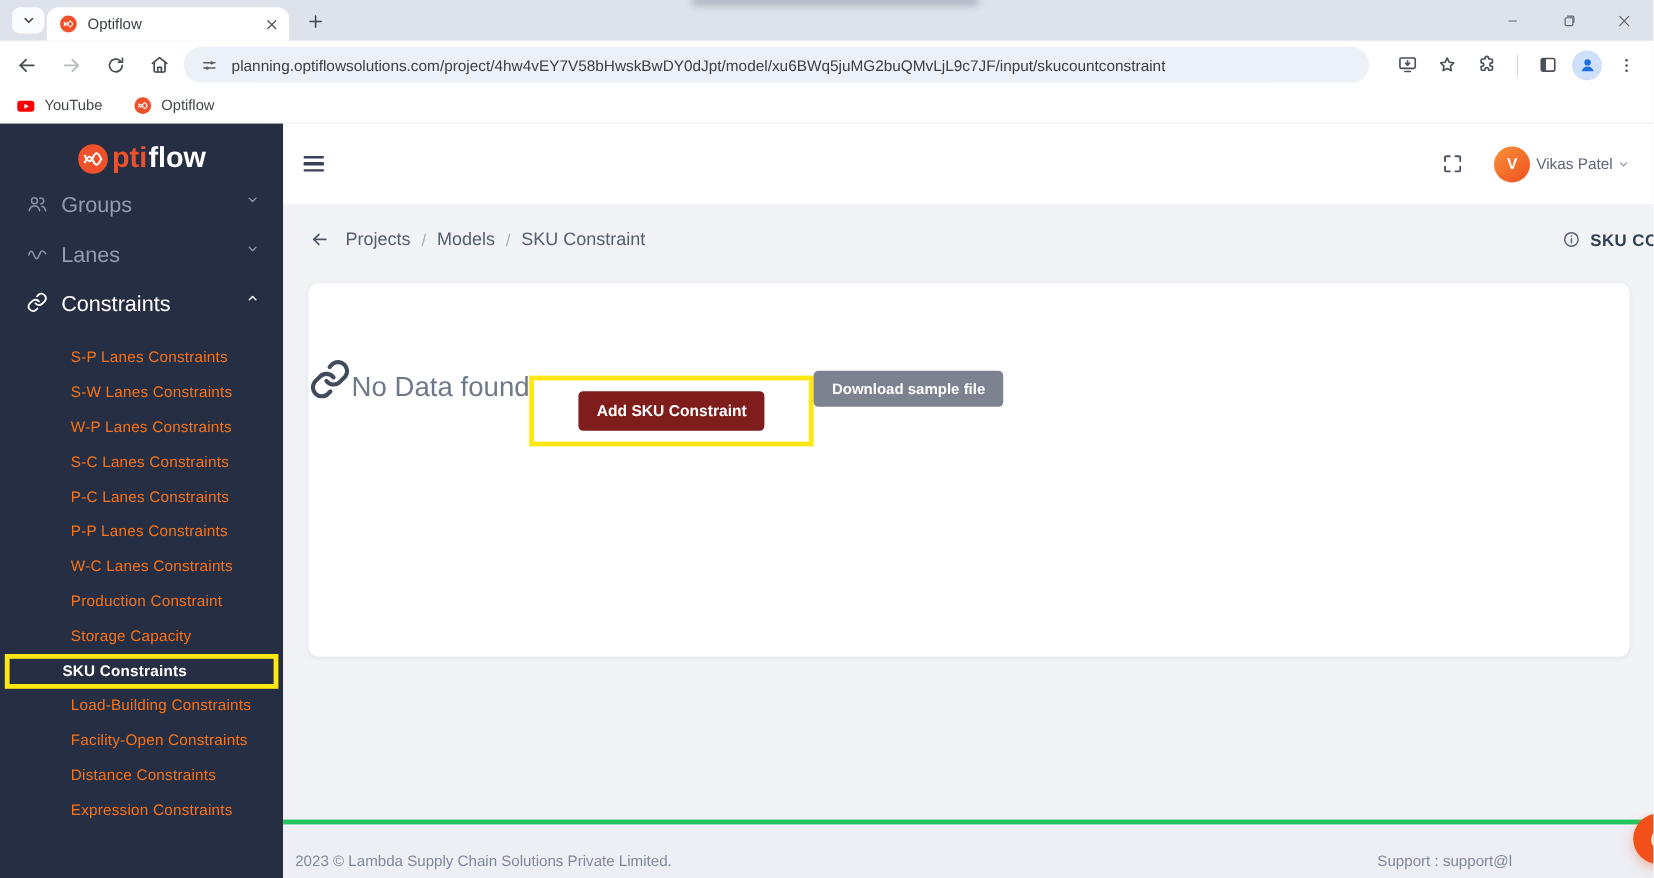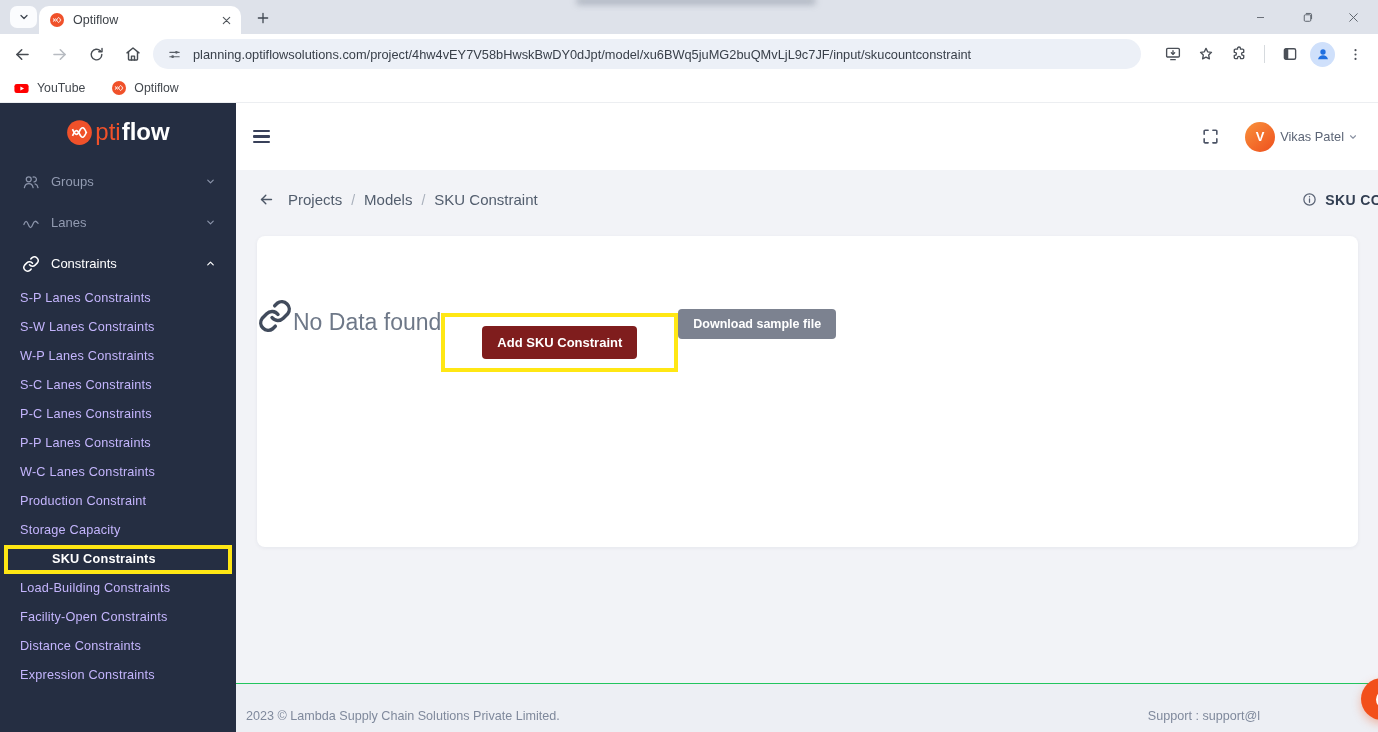--- a/index.html
+++ b/index.html
@@ -29,29 +29,29 @@
   .divider{width:1px;height:18px;background:#d6dade;margin:0 5px;}
   .profile-chip{width:25px;height:25px;border-radius:50%;background:#cfe0fb;display:flex;align-items:center;justify-content:center;color:#1f6fe0;}
 
   .bookmarksbar{position:absolute;left:0;top:74px;width:100%;height:29px;background:#fff;display:flex;align-items:center;gap:26px;padding-left:13px;border-bottom:1px solid #eceef1;}
   .bookmark{display:flex;align-items:center;gap:7px;font-size:12.3px;color:#43484e;cursor:pointer;}
 
   
   .sidebar{position:absolute;left:0;top:103px;width:236px;height:629px;background:#252e42;overflow:hidden;}
   .logo{height:58px;display:flex;align-items:center;justify-content:center;gap:1px;}
   .logo .mark{width:27px;height:27px;margin-right:1px;}
-  .logo-orange{color:#f0512a;font-weight:400;font-size:24px;}
+  .logo-orange{color:#f0512a;font-weight:700;font-size:24px;}
   .logo-white{color:#fff;font-weight:800;font-size:24px;}
-  .navrow{height:41px;display:flex;align-items:center;padding:0 20px 0 22px;color:#929bb1;font-size:13px;cursor:pointer;}
+  .navrow{height:41px;display:flex;align-items:flex-start;padding:0 20px 0 22px;color:#929bb1;font-size:18px;cursor:pointer;}
   .navrow .navicon{width:19px;margin-right:10px;display:flex;color:#8era;color:#8b94aa;}
   .navrow .chev{margin-left:auto;color:#8b94aa;display:flex;}
   .navrow.active{color:#fff;}
   .navrow.active .navicon,.navrow.active .chev{color:#fff;}
   .subs{display:block;}
-  .subitem{height:29px;line-height:29px;padding-left:20px;font-size:12.7px;color:#c4b5fd;letter-spacing:.2px;cursor:pointer;white-space:nowrap;}
+  .subitem{height:29px;line-height:29px;padding-left:59px;font-size:12.7px;color:#f97316;letter-spacing:.2px;cursor:pointer;white-space:nowrap;}
   .subitem.active{font-weight:700;color:#fff;border:4px solid #ffe714;margin:0 4px;padding-left:44px;line-height:21px;}
 
   
   .appbar{position:absolute;left:236px;top:103px;width:1142px;height:67px;background:#fff;display:flex;align-items:center;padding:0 20px 0 17px;}
   .hamburger{width:17px;display:flex;flex-direction:column;gap:3px;cursor:pointer;}
   .hamburger span{display:block;height:2.4px;background:#39415a;border-radius:1px;}
   .appbar-right{margin-left:auto;display:flex;align-items:center;}
   .fsbtn{color:#4b5365;margin-right:25px;cursor:pointer;display:flex;}
   .avatar{width:30px;height:30px;border-radius:50%;background:linear-gradient(140deg,#f9923c,#ee4f1d);color:#fff;font-weight:700;font-size:13px;display:flex;align-items:center;justify-content:center;cursor:pointer;}
   .username{margin-left:5px;font-size:12.8px;color:#5c6576;cursor:pointer;}
@@ -69,21 +69,21 @@
   .pagetitle{font-size:14px;font-weight:800;color:#323e52;letter-spacing:.4px;}
 
   .card{position:absolute;left:21px;top:66px;width:1101px;height:311px;background:#fff;border-radius:8px;box-shadow:0 1px 4px rgba(25,35,60,.06);display:flex;flex-direction:row;align-items:flex-start;padding-top:62px;}
   .chainicon{color:#414b5c;}
   .nodata{margin-top:11px;font-size:23px;color:#6e7888;}
   .annotation-box{margin-top:15px;border:4px solid #ffe714;padding:9px 37px;background:#fff;}
   .btn{border:none;border-radius:4px;color:#fff;font-family:"Liberation Sans",sans-serif;font-weight:700;cursor:pointer;}
   .btn-add{height:33px;padding:0 15px;background:#7f1d1d;font-size:13px;}
   .btn-download{margin-top:11px;height:30px;padding:0 15px;background:#7c8290;font-size:12.5px;}
 
-  .footer{position:absolute;left:0;bottom:0;width:1142px;height:49px;background:#edeff4;border-top:1px solid #22c55e;display:flex;align-items:center;padding:16px 20px 0 10px;}
+  .footer{position:absolute;left:0;bottom:0;width:1142px;height:49px;background:#edeff4;border-top:4px solid #22c55e;display:flex;align-items:center;padding:16px 20px 0 10px;}
   .copyright{font-size:12.6px;color:#7f899c;}
   .support{margin-left:auto;margin-right:98px;font-size:12.6px;color:#7f899c;white-space:nowrap;}
   .help-btn{position:absolute;right:18px;bottom:12px;height:42px;border-radius:21px;background:#f2501b;color:#fff;display:flex;align-items:center;gap:9px;padding:0 21px 0 15px;font-weight:700;font-size:15px;border:none;box-shadow:0 4px 10px rgba(240,80,26,.35);cursor:pointer;font-family:"Liberation Sans",sans-serif;}
   .help-q{width:19px;height:19px;border:2px solid #fff;border-radius:50%;display:flex;align-items:center;justify-content:center;font-size:12px;font-weight:700;}
 </style>
 </head>
 <body>
 
 <div class="screen">
 

